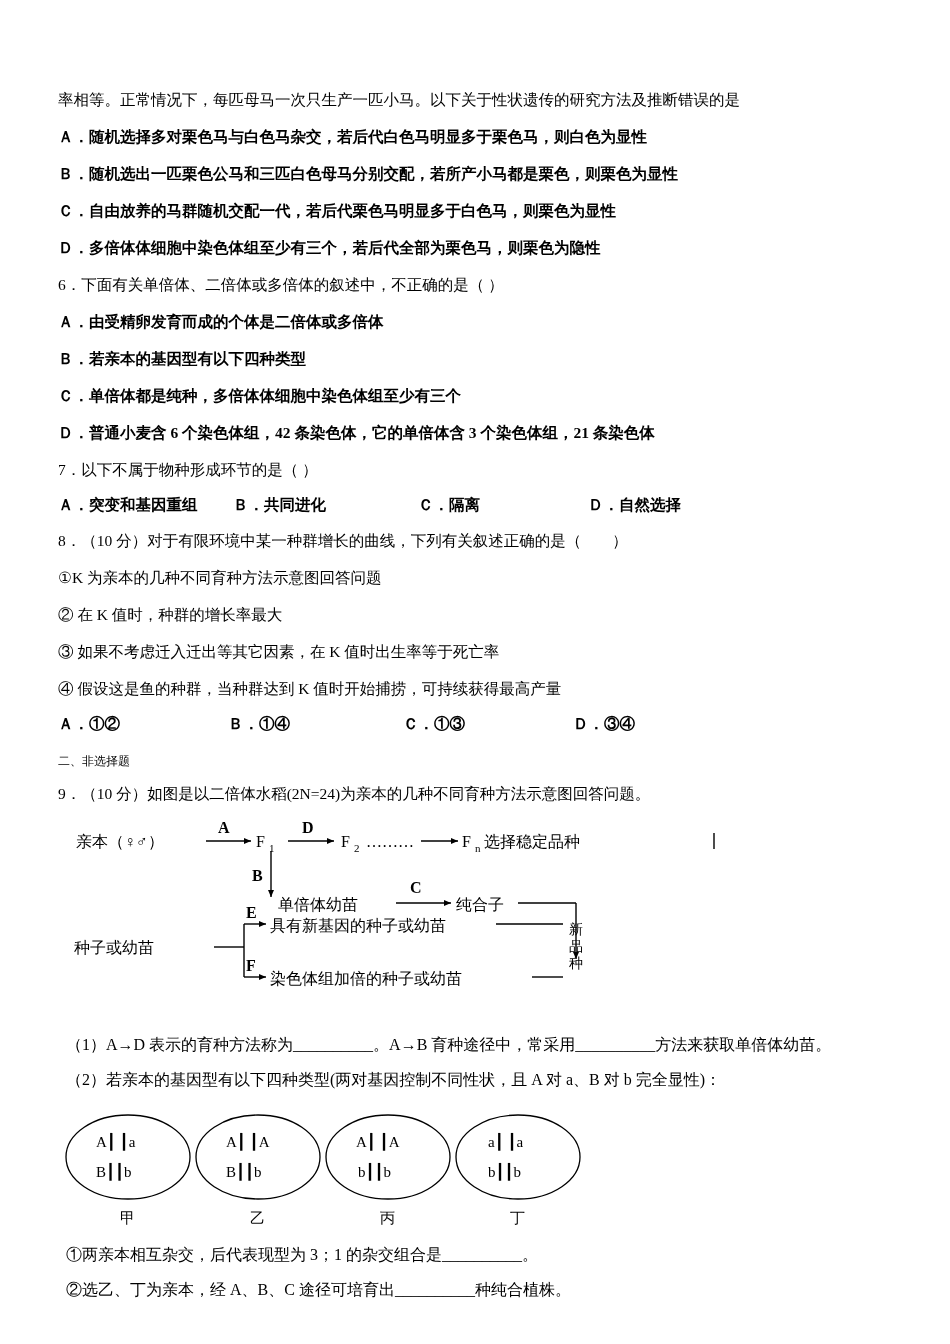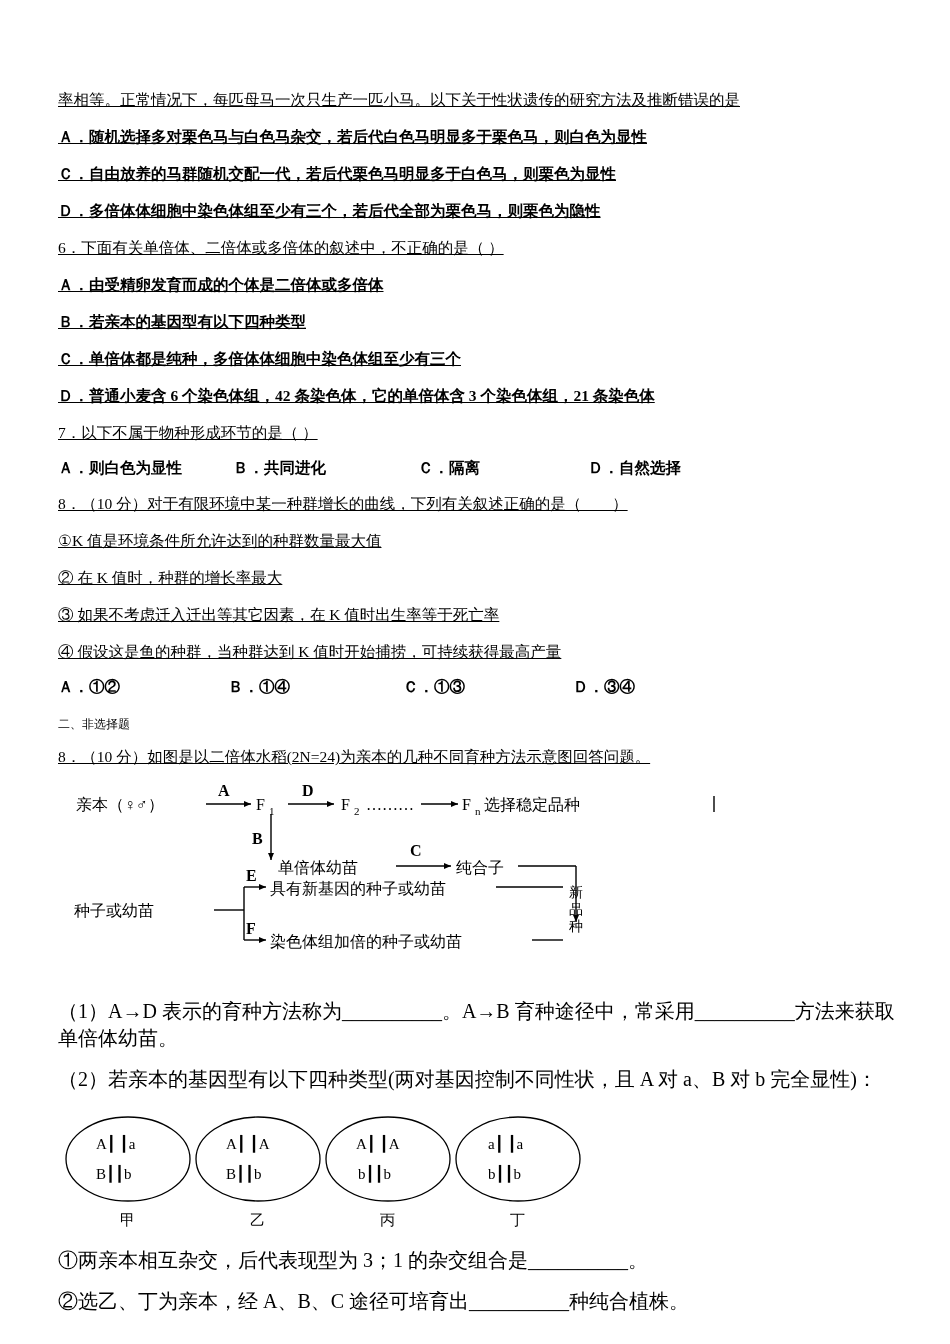--- a/index.html
+++ b/index.html
@@ -26,21 +26,20 @@
     position: absolute;
     left: 58px;
     top: 88px;
     width: 840px;
   }
   .line {
     font-size: 15.5px;
     line-height: 1.55;
     margin: 0 0 13px 0;
     white-space: pre-wrap;
-    text-decoration: underline;
   }
   .bold {
     font-weight: bold;
   }
   .opt-row {
     display: flex;
     font-size: 15.5px;
     font-weight: bold;
     margin: 0 0 13px 0;
   }
@@ -62,68 +61,69 @@
     position: relative;
     height: 200px;
     text-decoration: underline;
   }
   .cells-wrap {
     margin: 10px 0 10px 0;
     position: relative;
     height: 130px;
   }
   .sub-line {
-    font-size: 20px;
-    margin: 0 0 14px 0;
+    font-size: 16px;
+    margin: 0 0 14px 8px;
   }
   svg text {
     font-family: "Liberation Serif", serif;
   }
 </style>
 </head>
 <body>
 
 <div class="page">
   <div class="content">
 
     <div class="line">率相等。正常情况下，每匹母马一次只生产一匹小马。以下关于性状遗传的研究方法及推断错误的是</div>
 
     <div class="line bold">Ａ．随机选择多对栗色马与白色马杂交，若后代白色马明显多于栗色马，则白色为显性</div>
+    <div class="line bold">Ｂ．随机选出一匹栗色公马和三匹白色母马分别交配，若所产小马都是栗色，则栗色为显性</div>
     <div class="line bold">Ｃ．自由放养的马群随机交配一代，若后代栗色马明显多于白色马，则栗色为显性</div>
     <div class="line bold">Ｄ．多倍体体细胞中染色体组至少有三个，若后代全部为栗色马，则栗色为隐性</div>
 
     <div class="line">6．下面有关单倍体、二倍体或多倍体的叙述中，不正确的是（ ）</div>
     <div class="line bold">Ａ．由受精卵发育而成的个体是二倍体或多倍体</div>
     <div class="line bold">Ｂ．若亲本的基因型有以下四种类型</div>
     <div class="line bold">Ｃ．单倍体都是纯种，多倍体体细胞中染色体组至少有三个</div>
     <div class="line bold">Ｄ．普通小麦含 6 个染色体组，42 条染色体，它的单倍体含 3 个染色体组，21 条染色体</div>
 
     <div class="line">7．以下不属于物种形成环节的是（ ）</div>
     <div class="opt-row q7opts">
-      <span>Ａ．则白色为显性</span>
+      <span>Ａ．突变和基因重组</span>
       <span>Ｂ．共同进化</span>
       <span>Ｃ．隔离</span>
       <span>Ｄ．自然选择</span>
     </div>
 
     <div class="line">8．（10 分）对于有限环境中某一种群增长的曲线，下列有关叙述正确的是（　　）</div>
-    <div class="line">①K 值是环境条件所允许达到的种群数量最大值</div>
+    <div class="line">①K 为亲本的几种不同育种方法示意图回答问题</div>
     <div class="line">② 在 K 值时，种群的增长率最大</div>
     <div class="line">③ 如果不考虑迁入迁出等其它因素，在 K 值时出生率等于死亡率</div>
     <div class="line">④ 假设这是鱼的种群，当种群达到 K 值时开始捕捞，可持续获得最高产量</div>
     <div class="opt-row q8opts">
       <span>Ａ．①②</span>
       <span>Ｂ．①④</span>
       <span>Ｃ．①③</span>
       <span>Ｄ．③④</span>
     </div>
 
     <div class="section-title">二、非选择题</div>
 
-    <div class="line">8．（10 分）如图是以二倍体水稻(2N=24)为亲本的几种不同育种方法示意图回答问题。</div>
+    <div class="line">9．（10 分）如图是以二倍体水稻(2N=24)为亲本的几种不同育种方法示意图回答问题。</div>
 
     <div class="diagram-wrap">
       <svg width="840" height="200" viewBox="0 0 840 200">
         <g stroke="#000" stroke-width="1.4" fill="none">
 
           <line x1="140" y1="22" x2="185" y2="22"></line>
           <polygon points="185,22 178,19 178,25" fill="#000" stroke="none"></polygon>
 
           <line x1="222" y1="22" x2="268" y2="22"></line>
           <polygon points="268,22 261,19 261,25" fill="#000" stroke="none"></polygon>

